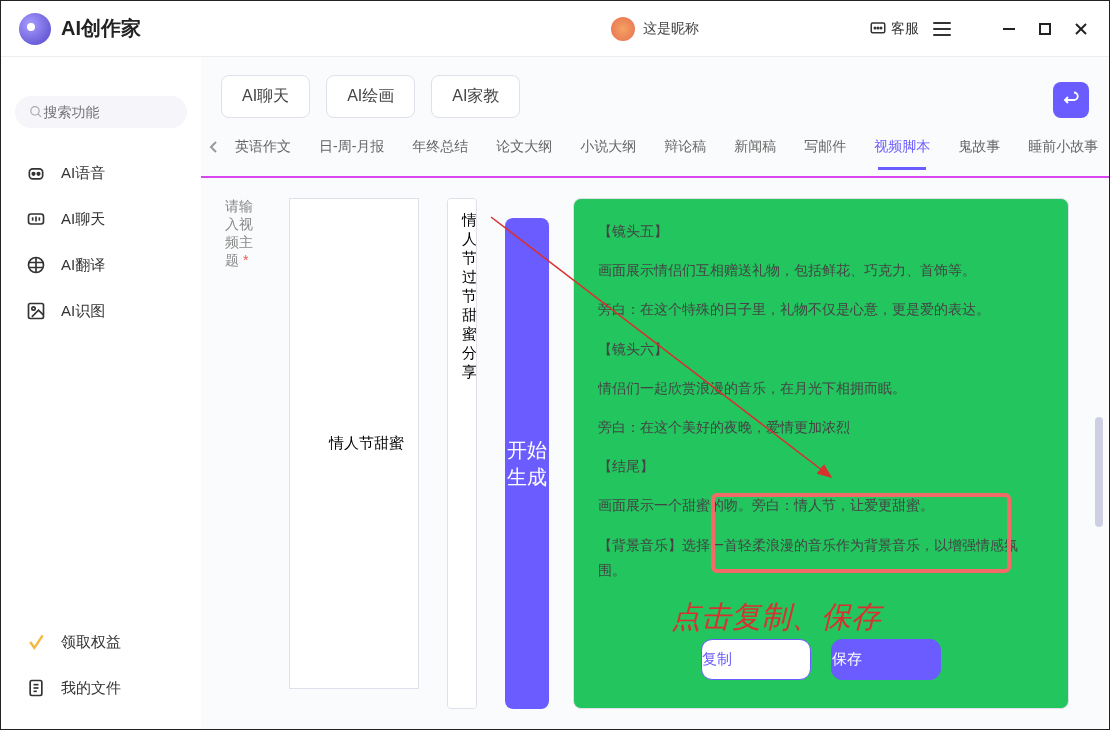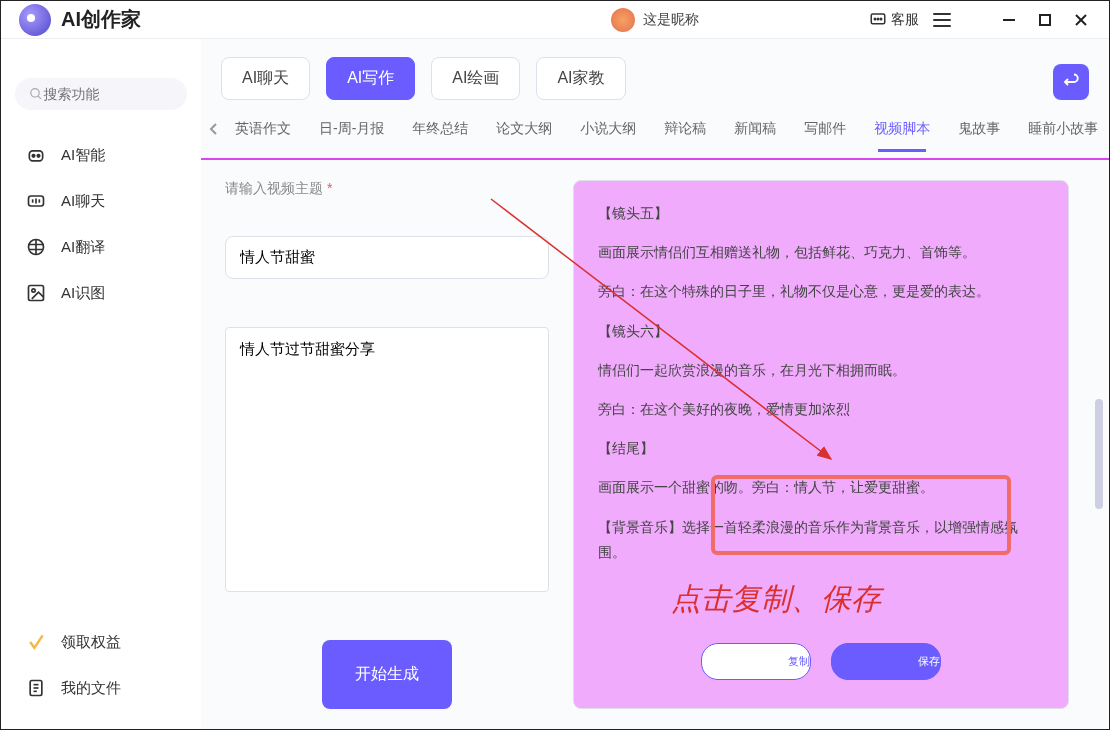--- a/index.html
+++ b/index.html
@@ -1,18 +1,18 @@
 <!DOCTYPE html>
 <html><head>
 <meta charset="utf-8">
 <style>
 * { margin: 0; padding: 0; box-sizing: border-box; font-family: "PingFang SC", "Microsoft YaHei", sans-serif; }
 body { width: 1110px; height: 730px; background: #f5f5f5; overflow: hidden; position: relative; }
 .window { width: 100%; height: 100%; background: #fff; border: 1px solid #222; display: flex; flex-direction: column; }
-.titlebar { height: 38px; display: flex; align-items: center; padding: 0 10px 0 18px; border-bottom: 1px solid #eee; }
+.titlebar { height: 56px; display: flex; align-items: center; padding: 0 10px 0 18px; border-bottom: 1px solid #eee; }
 .logo { width: 32px; height: 32px; border-radius: 50%; background: radial-gradient(circle at 35% 35%, #a79bff 0%, #6b5fd9 70%); position: relative; margin-right: 10px; }
 .logo::after { content: ""; position: absolute; top: 10px; left: 8px; width: 8px; height: 8px; background: #fff; border-radius: 50%; }
 .app-title { font-size: 20px; font-weight: 700; color: #222; }
 .title-spacer { flex: 1; }
 .avatar { width: 24px; height: 24px; border-radius: 50%; background: radial-gradient(circle, #f4a261, #e76f51); margin-right: 8px; }
 .nickname { font-size: 14px; color: #444; margin-right: 170px; }
 .cs { display: flex; align-items: center; color: #333; font-size: 14px; margin-right: 14px; cursor: pointer; }
 .cs .ic { margin-right: 4px; }
 .menu-three { display: flex; flex-direction: column; gap: 4px; width: 18px; margin-right: 40px; cursor: pointer; }
 .menu-three span { height: 2px; background: #333; border-radius: 1px; }
@@ -30,31 +30,31 @@
 .top-tabs { display: flex; gap: 16px; padding: 18px 20px 0; align-items: flex-end; }
 .tab { padding: 10px 20px; border: 1px solid #e0e0ea; border-radius: 8px; background: #fff; font-size: 16px; color: #444; cursor: pointer; }
 .tab.active { background: #6a5cff; color: #fff; border-color: #6a5cff; }
 .back-btn { margin-left: auto; width: 36px; height: 36px; border-radius: 8px; background: #6a5cff; display: flex; align-items: center; justify-content: center; cursor: pointer; }
 .subnav { display: flex; align-items: center; padding: 16px 8px; gap: 4px; border-bottom: 2px solid #d946ef; overflow: hidden; }
 .chev { width: 22px; height: 22px; display: flex; align-items: center; justify-content: center; cursor: pointer; color: #999; }
 .subnav-item { padding: 4px 12px; font-size: 14px; color: #666; cursor: pointer; white-space: nowrap; position: relative; }
 .subnav-item.active { color: #6a5cff; }
 .subnav-item.active::after { content: ""; position: absolute; bottom: -10px; left: 20%; width: 60%; height: 3px; background: #6a5cff; }
 .content { flex: 1; display: flex; padding: 20px 0 20px 24px; gap: 24px; min-height: 0; overflow: hidden; }
-.left-col { width: 324px; display: flex; flex-direction: column; gap: 28px; }
+.left-col { width: 324px; display: flex; flex-direction: row; gap: 28px; }
 .label { font-size: 14px; color: #888; margin-bottom: 10px; }
 .req { color: #e55; }
-.input-box { width: 100%; padding: 12px 14px; border: 1px solid #e0e0ea; border-radius: 8px; font-size: 15px; background: #fff; margin-bottom: 20px; }
+.input-box { width: 100%; padding: 12px 14px; border: 1px solid #e0e0ea; border-radius: 0; font-size: 15px; background: #fff; margin-bottom: 20px; text-align: right; }
 .textarea { width: 100%; flex: 1; padding: 12px 14px; border: 1px solid #e0e0ea; border-radius: 4px; font-size: 15px; background: #fff; resize: none; outline: none; }
-.gen-btn { margin: 20px auto 0; width: 130px; padding: 24px 0; background: #6a5cff; color: #fff; border: none; border-radius: 8px; font-size: 16px; cursor: pointer; }
-.right-col { flex: 1; border: 1px solid #e0e0ea; border-radius: 8px; background: #f0abfc; padding: 20px 24px; display: flex; flex-direction: column; position: relative; overflow: hidden; margin-right: 40px; }
+.gen-btn { margin: 20px auto 0; width: 130px; padding: 24px 0; background: #6a5cff; color: #fff; border: none; border-radius: 8px; font-size: 20px; cursor: pointer; }
+.right-col { flex: 1; border: 1px solid #e0e0ea; border-radius: 8px; background: #22c55e; padding: 20px 24px; display: flex; flex-direction: column; position: relative; overflow: hidden; margin-right: 40px; }
 .script { flex: 1; overflow-y: auto; font-size: 14px; color: #444; line-height: 1.8; }
 .script p { margin-bottom: 14px; }
 .output-actions { display: flex; gap: 20px; padding: 22px 12px 8px; justify-content: center; }
-.out-btn { width: 110px; padding: 10px 0; border-radius: 17px; font-size: 11px; cursor: pointer; text-align: right; }
+.out-btn { width: 110px; padding: 10px 0; border-radius: 11px; font-size: 15px; cursor: pointer; text-align: left; }
 .btn-copy { border: 1px solid #6a5cff; color: #6a5cff; background: #fff; }
 .btn-save { border: 1px solid #6a5cff; background: #6a5cff; color: #fff; }
 .highlight-box { position: absolute; border: 4px solid #f26a6a; pointer-events: none; border-radius: 6px; }
 .arrow-svg { position: absolute; pointer-events: none; }
 .annotation { position: absolute; font-size: 30px; color: #d93030; font-style: italic; font-weight: 500; pointer-events: none; }
 .scroll-track { position: absolute; right: 6px; top: 200px; bottom: 24px; width: 8px; }
 .scroll-thumb { position: absolute; right: 0; width: 8px; height: 110px; top: 160px; background: #cfcfe4; border-radius: 4px; }
 .ic svg { display: block; }
 </style>
 </head>
@@ -111,21 +111,21 @@
         <input placeholder="搜索功能" style="">
       </div>
       <div class="nav-item">
         <span class="ic">
             <svg width="20" height="20" viewBox="0 0 24 24" fill="none" stroke="#333" stroke-width="2">
               <rect x="4" y="7" width="16" height="12" rx="4"></rect>
               <circle cx="9" cy="13" r="1.5" fill="#333"></circle>
               <circle cx="15" cy="13" r="1.5" fill="#333"></circle>
             </svg>
           </span>
-        <span>AI智能</span>
+        <span>AI语音</span>
       </div>
       <div class="nav-item">
         <span class="ic">
             <svg width="20" height="20" viewBox="0 0 24 24" fill="none" stroke="#333" stroke-width="2">
               <rect x="3" y="6" width="18" height="12" rx="3"></rect>
               <line x1="8" y1="10" x2="8" y2="14"></line>
               <line x1="12" y1="9" x2="12" y2="15"></line>
               <line x1="16" y1="10" x2="16" y2="14"></line>
             </svg>
           </span>
@@ -169,21 +169,20 @@
               </svg>
             </span>
           <span>我的文件</span>
         </div>
       </div>
     </div>
 
     <div class="main">
       <div class="top-tabs">
         <div class="tab">AI聊天</div>
-        <div class="tab active">AI写作</div>
         <div class="tab">AI绘画</div>
         <div class="tab">AI家教</div>
         <div class="back-btn">
           <svg width="18" height="18" viewBox="0 0 24 24" fill="none" stroke="#fff" stroke-width="2.5">
               <path d="M4 12h12a5 5 0 1 0 0-10"></path>
               <path d="M8 8l-4 4 4 4"></path>
             </svg>
         </div>
       </div>
       <div class="subnav">

